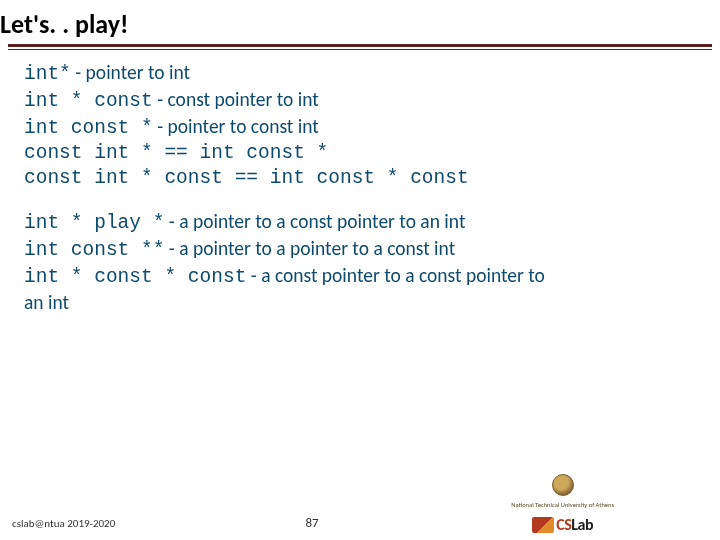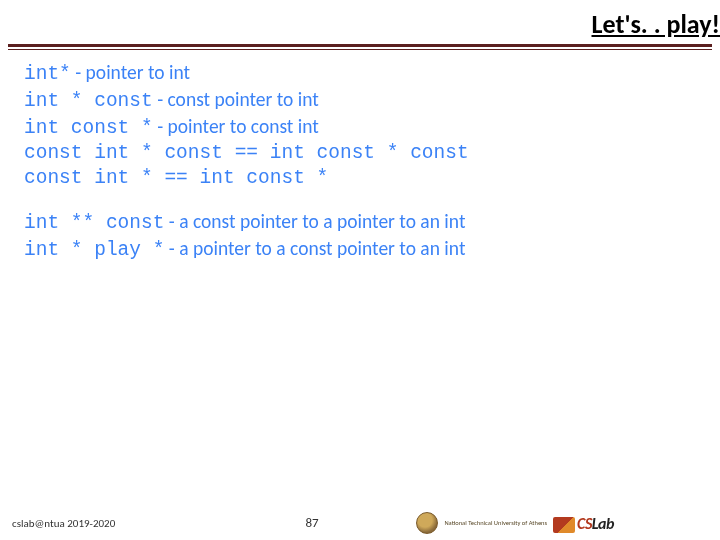--- a/index.html
+++ b/index.html
@@ -6,43 +6,42 @@
     margin: 0;
     padding: 0;
     width: 720px;
     height: 540px;
     font-family: Calibri, Arial, sans-serif;
     background: #fff;
     position: relative;
     overflow: hidden;
   }
   .title {
-    text-align: right;
+    text-align: left;
     font-size: 26px;
     font-weight: bold;
-    text-decoration: underline;
     padding: 8px 0 4px 0;
     color: #000;
     border-radius: 9px;
   }
   .rule {
     border: none;
     border-top: 3px solid #5b1f1f;
     margin: 0 8px 2px 8px;
   }
   .rule2 {
     border: none;
     border-top: 1px solid #5b1f1f;
     margin: 0 8px 0 8px;
   }
   .content {
     padding: 10px 24px 0 24px;
     font-size: 19.5px;
     line-height: 1.28;
-    color: #3b82f6;
+    color: #0c4a6e;
   }
   .block2 {
     margin-top: 18px;
   }
   .mono {
     font-family: "Courier New", monospace;
     white-space: pre;
   }
   .footer {
     position: absolute;
@@ -65,38 +64,38 @@
     bottom: 4px;
     font-size: 13px;
   }
   .footer-right {
     position: absolute;
     right: 10px;
     bottom: 0;
     display: flex;
     align-items: center;
     gap: 6px;
+    flex-direction: column;
   }
   .logo-ntua {
     width: 20px;
     height: 20px;
     border-radius: 50%;
     background: radial-gradient(circle at 40% 35%, #cfa95a 0 40%, #8a6a3a 70%);
     border: 1px solid #7a5a2a;
   }
   .ntua-text {
     font-size: 6.5px;
     line-height: 1.05;
     color: #5a4a2a;
   }
   .logo-cslab {
     display: flex;
-    align-items: flex-end;
+    align-items: center;
     gap: 2px;
-    font-style: italic;
   }
   .logo-cslab-icon {
     width: 22px;
     height: 16px;
     background: linear-gradient(135deg, #b33a1f 0 55%, #e08a2a 55% 100%);
     border-radius: 2px;
   }
   .logo-cslab-text {
     font-weight: bold;
     font-size: 16px;
@@ -111,27 +110,29 @@
 <div class="title">Let's. . play!</div>
 <hr class="rule">
 <hr class="rule2">
 
 <div class="content">
 
   <div>
     <div><span class="mono">int*</span><span> - pointer to int</span></div>
     <div><span class="mono">int * const</span><span> - const pointer to int</span></div>
     <div><span class="mono">int const *</span><span> - pointer to const int</span></div>
+    <div class="mono">const int * == int const *</div>
     <div class="mono">const int * const == int const * const</div>
-    <div class="mono">const int * == int const *</div>
   </div>
 
   <div class="block2">
-    <div><span class="mono">int ** const</span><span> - a const pointer to a pointer to an int</span></div>
     <div><span class="mono">int * play *</span><span> - a pointer to a const pointer to an int</span></div>
+    <div><span class="mono">int const **</span><span> - a pointer to a pointer to a const int</span></div>
+    <div><span class="mono">int * const * const</span><span> - a const pointer to a const pointer to</span></div>
+    <div>an int</div>
   </div>
 
 </div>
 
 <div class="footer">
   <div class="footer-left">cslab@ntua 2019-2020</div>
   <div class="footer-center">87</div>
   <div class="footer-right">
     <div class="logo-ntua"></div>
     <div class="ntua-text">National Technical University of Athens</div>

